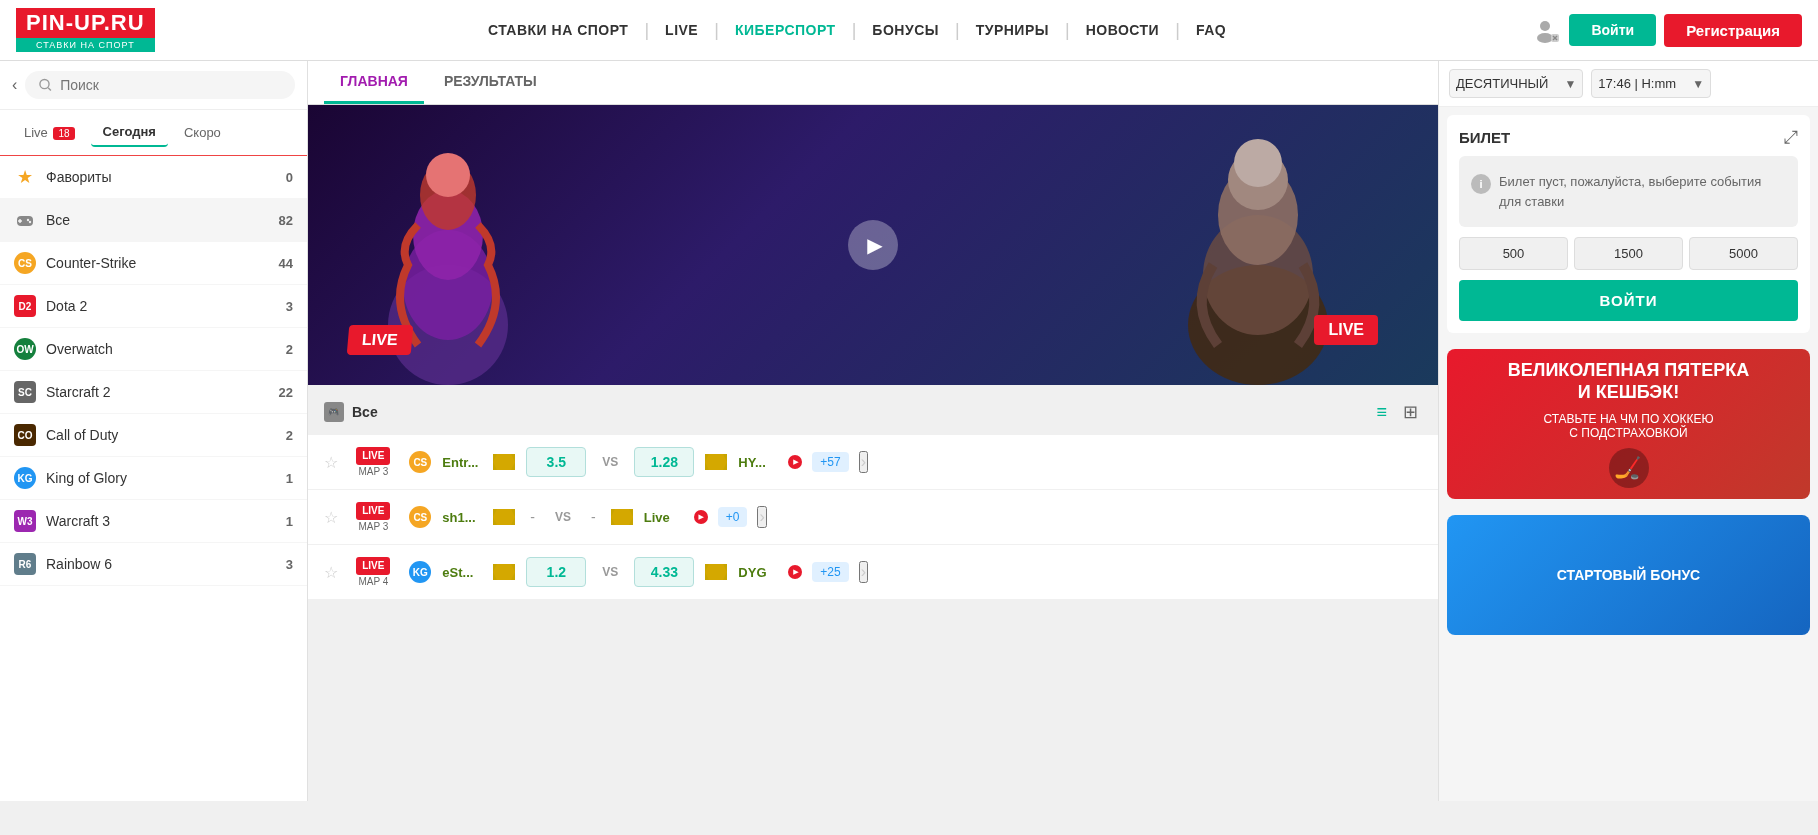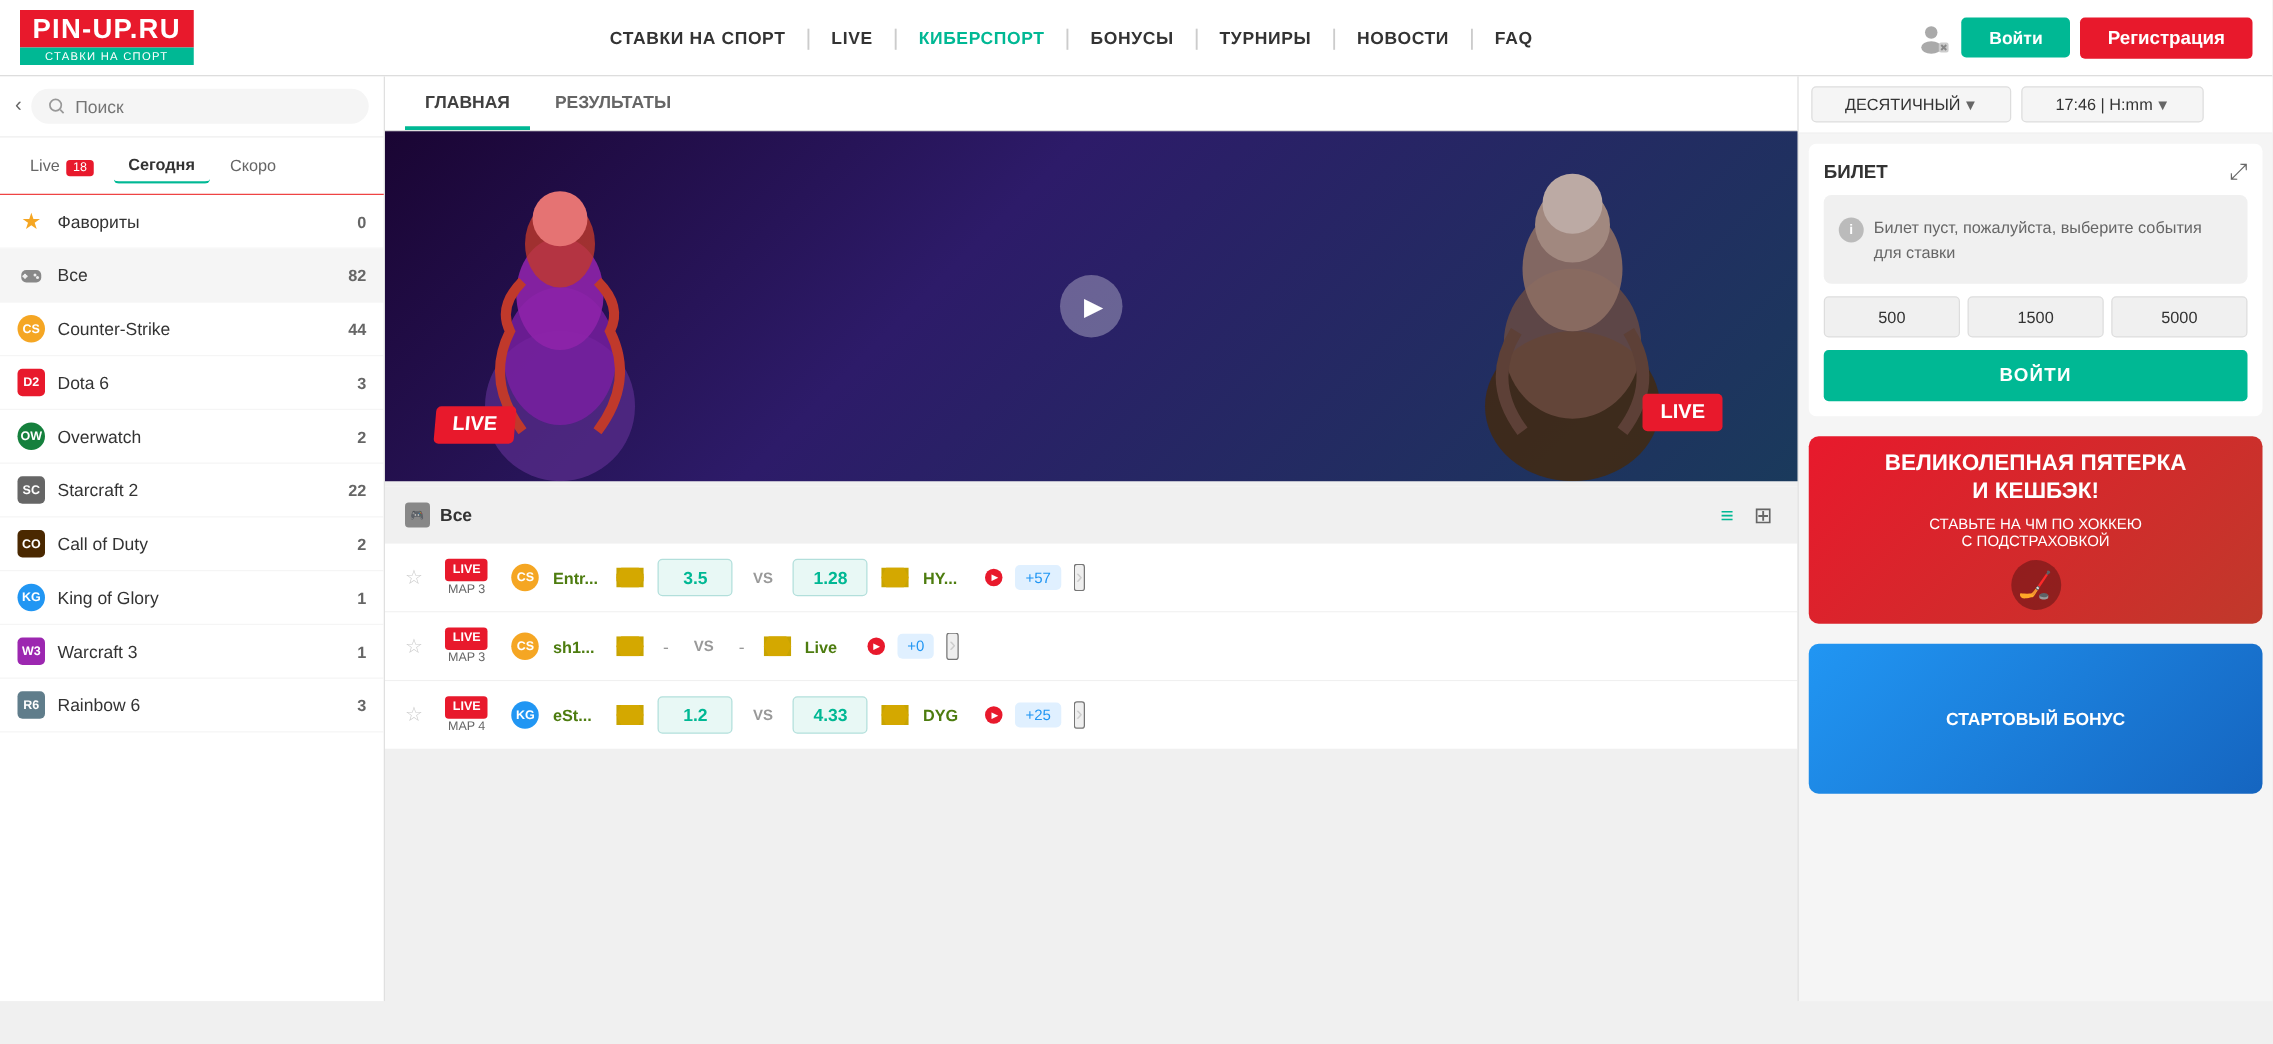--- a/index.html
+++ b/index.html
@@ -38,21 +38,21 @@
     .sidebar-item:hover, .sidebar-item.active { background: #f5f5f5; }
     .sidebar-item .icon { width: 22px; height: 22px; display: flex; align-items: center; justify-content: center; flex-shrink: 0; }
     .sidebar-item .label { flex: 1; font-size: 14px; color: #333; }
     .sidebar-item .count { font-size: 13px; color: #666; font-weight: 600; }
     .star-icon { color: #f5a623; font-size: 18px; }
 
     
     .main { flex: 1; display: flex; flex-direction: column; }
     .main-tabs { display: flex; align-items: center; padding: 0 16px; background: #fff; border-bottom: 1px solid #ddd; gap: 4px; }
     .main-tab { padding: 12px 16px; font-size: 14px; font-weight: 600; cursor: pointer; border-bottom: 3px solid transparent; color: #666; text-transform: uppercase; }
-    .main-tab.active { color: #404040; border-bottom-color: #00b894; }
+    .main-tab.active { color: #a21caf; border-bottom-color: #00b894; }
 
     .banner { width: 100%; height: 280px; background: linear-gradient(135deg, #1a0533 0%, #2d1b69 40%, #1a3a5c 100%); position: relative; overflow: hidden; display: flex; align-items: center; justify-content: center; }
     .banner-live { position: absolute; bottom: 30px; left: 40px; background: #e8192c; color: #fff; font-weight: 900; font-size: 16px; padding: 6px 14px; border-radius: 4px; transform: skewX(-5deg); }
     .banner-live2 { position: absolute; bottom: 60px; right: 80px; background: #e8192c; color: #fff; font-weight: 900; font-size: 16px; padding: 6px 14px; border-radius: 4px; }
     .banner-play { width: 50px; height: 50px; background: rgba(255,255,255,0.3); border-radius: 50%; display: flex; align-items: center; justify-content: center; cursor: pointer; }
     .banner-play::after { content: '▶'; color: #fff; font-size: 20px; margin-left: 4px; }
 
     
     .games-section { background: #fff; margin-top: 4px; }
     .games-header { display: flex; align-items: center; padding: 10px 16px; background: #f0f0f0; gap: 8px; }
@@ -73,21 +73,21 @@
     .vs-text { color: #999; font-size: 12px; font-weight: 600; margin: 0 6px; }
     .dash-text { color: #999; font-size: 14px; margin: 0 4px; }
     .more-count { background: #e0f0ff; color: #2196f3; border-radius: 4px; padding: 3px 8px; font-size: 12px; }
     .chevron-right { color: #ccc; font-size: 16px; }
     .live-dot { width: 14px; height: 14px; background: #e8192c; border-radius: 50%; display: flex; align-items: center; justify-content: center; }
     .live-dot::after { content: '▶'; color: #fff; font-size: 7px; margin-left: 1px; }
 
     
     .right-panel { width: 380px; background: #f5f5f5; flex-shrink: 0; border-left: 1px solid #e0e0e0; display: flex; flex-direction: column; }
     .right-panel-controls { display: flex; align-items: center; padding: 8px 10px; background: #fff; border-bottom: 1px solid #eee; gap: 8px; }
-    .dropdown { background: #f5f5f5; border: 1px solid #ddd; border-radius: 4px; padding: 6px 26px; font-size: 13px; color: #333; display: flex; align-items: center; gap: 2px; cursor: pointer; }
+    .dropdown { background: #f5f5f5; border: 1px solid #ddd; border-radius: 4px; padding: 6px 6px; font-size: 13px; color: #333; display: flex; align-items: center; gap: 16px; cursor: pointer; }
     .dropdown-arrow { color: #666; font-size: 12px; }
 
     .ticket-section { background: #fff; margin: 8px; border-radius: 6px; padding: 12px; }
     .ticket-title { font-size: 15px; font-weight: 700; color: #333; margin-bottom: 8px; display: flex; align-items: center; justify-content: space-between; }
     .expand-btn { background: none; border: none; cursor: pointer; font-size: 18px; color: #666; }
 
     .ticket-empty { background: #f0f0f0; border-radius: 6px; padding: 16px 12px; display: flex; align-items: flex-start; gap: 8px; margin-bottom: 10px; }
     .info-icon { width: 20px; height: 20px; background: #bbb; border-radius: 50%; display: flex; align-items: center; justify-content: center; color: #fff; font-size: 11px; font-weight: 900; flex-shrink: 0; margin-top: 2px; }
     .ticket-empty-text { font-size: 13px; color: #666; line-height: 1.5; }
 
@@ -203,21 +203,21 @@
       <span class="icon">
         <div class="game-icon-cs">CS</div>
       </span>
       <span class="label">Counter-Strike</span>
       <span class="count">44</span>
     </div>
     <div class="sidebar-item">
       <span class="icon">
         <div class="game-icon-dota">D2</div>
       </span>
-      <span class="label">Dota 6</span>
+      <span class="label">Dota 2</span>
       <span class="count">3</span>
     </div>
     <div class="sidebar-item">
       <span class="icon">
         <div class="game-icon-ow">OW</div>
       </span>
       <span class="label">Overwatch</span>
       <span class="count">2</span>
     </div>
     <div class="sidebar-item">

